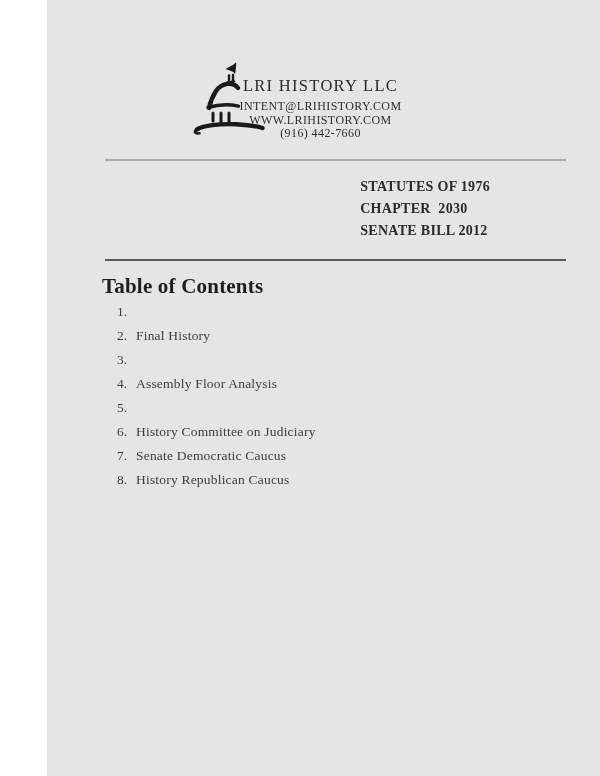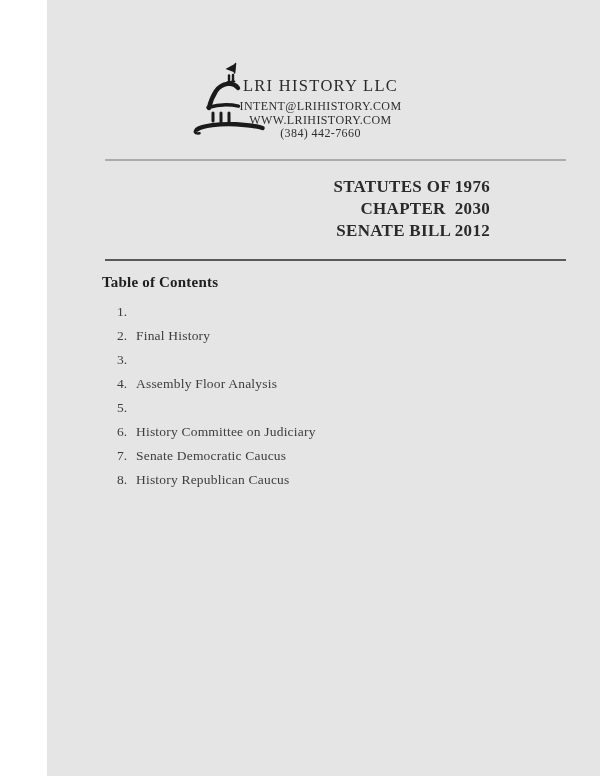--- a/index.html
+++ b/index.html
@@ -28,30 +28,30 @@
     font-size:12px; letter-spacing:0.4px; line-height:13.5px; color:#2e2e2e;
   }
 
   
   .rule { position:absolute; left:58px; width:461px; }
   .rule-light { top:159px; height:2px; background:#ababab; }
   .rule-dark  { top:259px; height:1.5px; background:#5a5a5a; }
 
   
   .reference {
-    position:absolute; top:176px; right:110px; text-align:right;
-    font-weight:bold; font-size:17px; line-height:22px;
+    position:absolute; top:176px; right:110px; 
+    font-weight:bold; font-size:14px; line-height:22px;
     color:#2a2a2a; letter-spacing:0.3px;
   }
   .ref-line { white-space:pre; }
 
   
   .toc-heading {
     position:absolute; left:55px; top:274px;
-    font-weight:bold; font-size:15px; color:#1e1e1e; letter-spacing:0.2px;
+    font-weight:bold; font-size:21px; color:#1e1e1e; letter-spacing:0.2px;
   }
   .toc-list {
     position:absolute; left:60px; top:300px; list-style:none;
   }
   .toc-item {
     display:flex; height:24px; align-items:center;
     font-size:13.5px; color:#3d3d3d;
   }
   .toc-num {
     width:20px; text-align:right; flex:0 0 auto;
@@ -82,21 +82,21 @@
       <path d="M 41,56 L 41,65" stroke-width="3"></path>
 
       <path d="M 9,72.5 C 14,68.5 32,66.5 48,67.3 C 60,68 70,69.5 74.5,71" stroke-width="4.4"></path>
       <path d="M 9,72.5 C 5.5,74.5 6.5,77 11.5,76.3" stroke-width="2.6"></path>
     </svg>
 
     <div class="letterhead-text">
       <div class="company-name">LRI HISTORY LLC</div>
       <div class="contact-line">INTENT@LRIHISTORY.COM</div>
       <div class="contact-line">WWW.LRIHISTORY.COM</div>
-      <div class="contact-line">(384) 442-7660</div>
+      <div class="contact-line">(916) 442-7660</div>
     </div>
   </div>
 
   <div class="rule rule-light"></div>
 
   <div class="reference">
     <div class="ref-line">STATUTES OF 1976</div>
     <div class="ref-line">CHAPTER  2030</div>
     <div class="ref-line">SENATE BILL 2012</div>
   </div>

